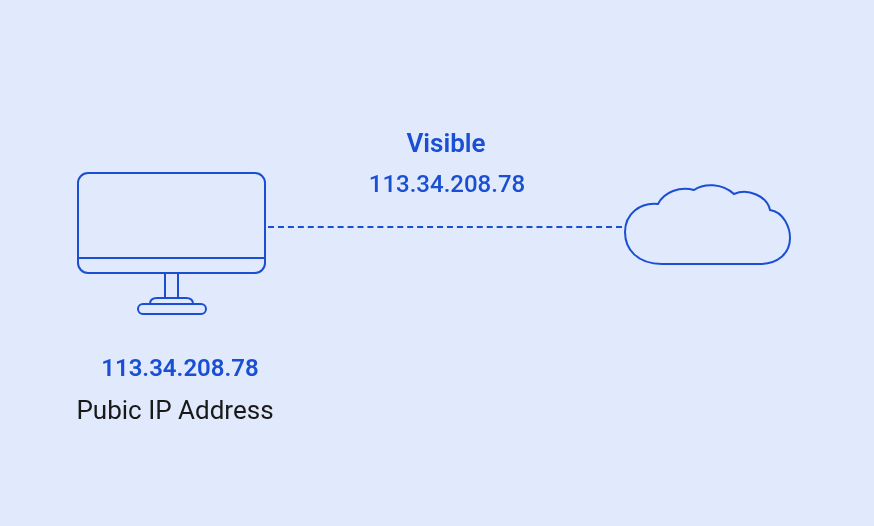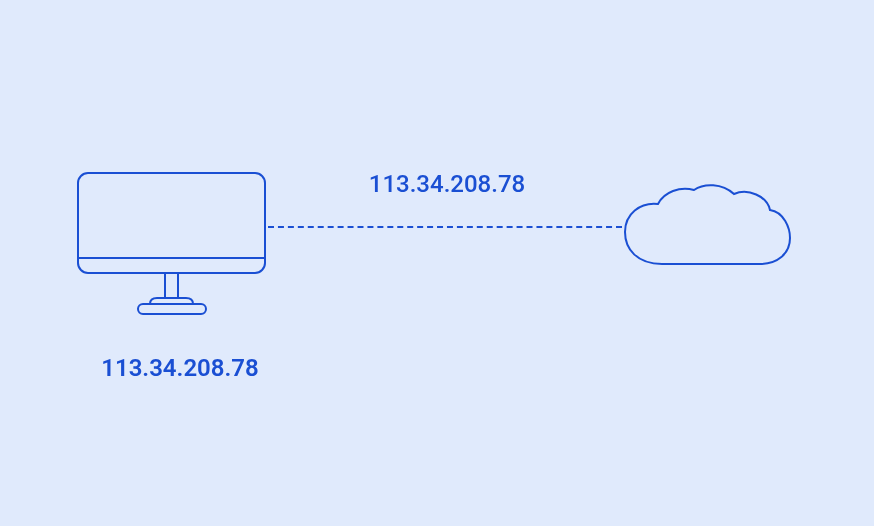--- a/index.html
+++ b/index.html
@@ -109,16 +109,18 @@
                C 3 30 18 18 36 20 
                C 42 8 58 2 72 6 
                C 82 -1 100 -1 112 10 
                C 126 4 145 12 148 26 
                C 162 28 168 44 168 54 
                C 168 70 155 80 138 80 
                Z"></path>
     </svg>
   </div>
 
+  <div class="visible-label">Visible</div>
   <div class="visible-ip">113.34.208.78</div>
   <div class="computer-ip">113.34.208.78</div>
+  <div class="ip-label">Pubic IP Address</div>
 
 </div>
 
 </body></html>

